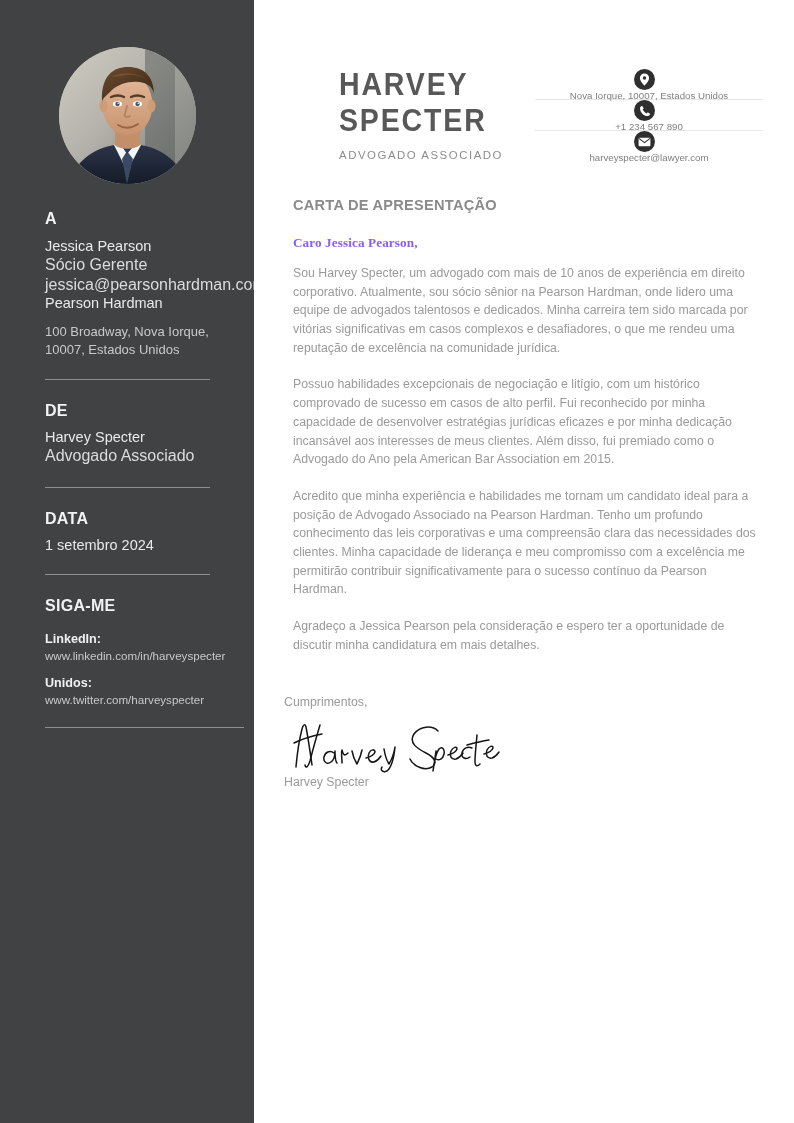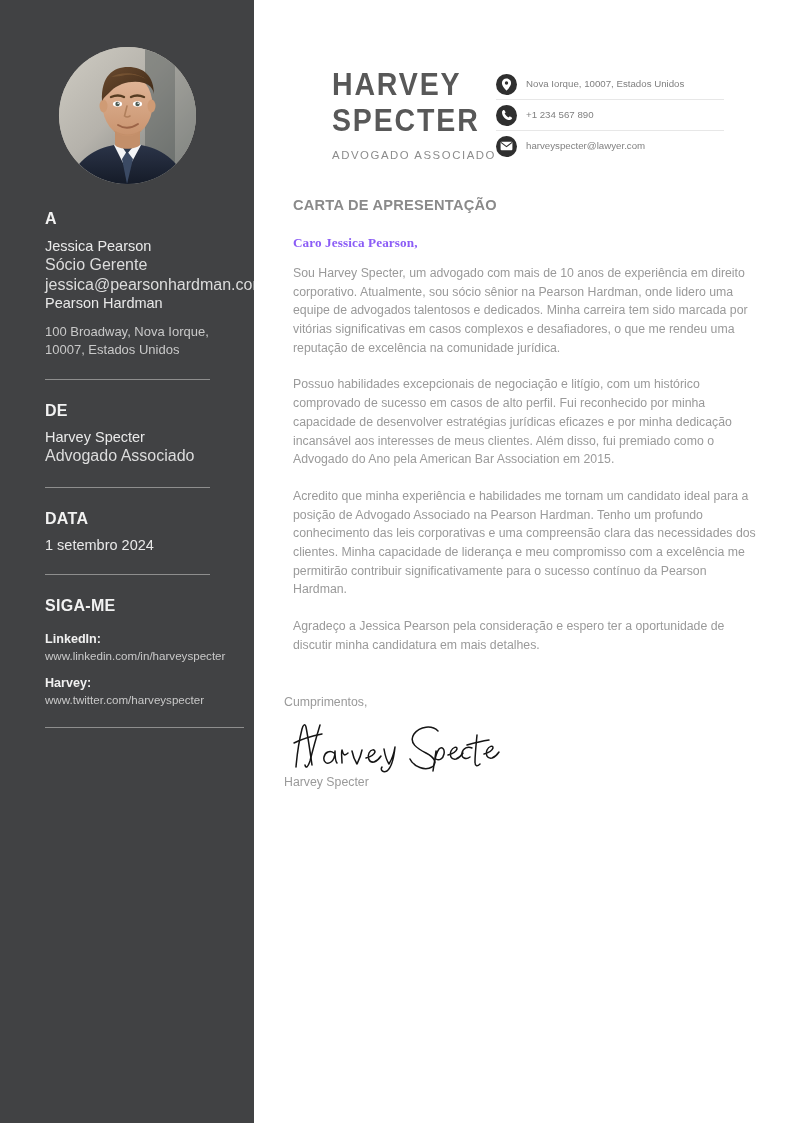--- a/index.html
+++ b/index.html
@@ -109,21 +109,22 @@
     height: 1123px;
     background: #ffffff;
   }
 
   .head-row {
     position: absolute;
     left: 39px;
     top: 60px;
     width: 470px;
     display: flex;
-    justify-content: center;
+    justify-content: flex-end;
+    gap: 32px;
   }
 
   .name-block { padding-top: 7px; }
   .big-name {
     font-family: "Liberation Sans Narrow", "Liberation Sans", sans-serif;
     font-size: 31px;
     font-weight: bold;
     color: #585858;
     letter-spacing: 2.0px;
     line-height: 1.17;
@@ -138,20 +139,21 @@
     color: #8c8c8c;
     font-weight: normal;
   }
 
   .contacts { width: 228px; padding-top: 9px; }
   .c-row {
     display: flex;
     align-items: center;
     height: 30px;
     border-bottom: 1px solid #e7e7e7;
+    flex-direction: column;
   }
   .c-row:last-child { border-bottom: none; }
   .c-ico {
     width: 21px; height: 21px;
     border-radius: 50%;
     background: #2f2f2f;
     flex: 0 0 21px;
     display: flex;
     align-items: center;
     justify-content: center;
@@ -305,21 +307,21 @@
       <p class="side-name">1 setembro 2024</p>
     </div>
 
     <div class="divider"></div>
 
     <div>
       <div class="side-h">SIGA-ME</div>
       <div class="gap-sm"></div>
       <p class="social-label">LinkedIn:</p>
       <p class="social-url">www.linkedin.com/in/harveyspecter</p>
-      <p class="social-label">Harvey:</p>
+      <p class="social-label">Unidos:</p>
       <p class="social-url">www.twitter.com/harveyspecter</p>
     </div>
 
     <div class="divider wide"></div>
   </div>
 </div>
 
 <div class="main">
 
   <div class="head-row">

